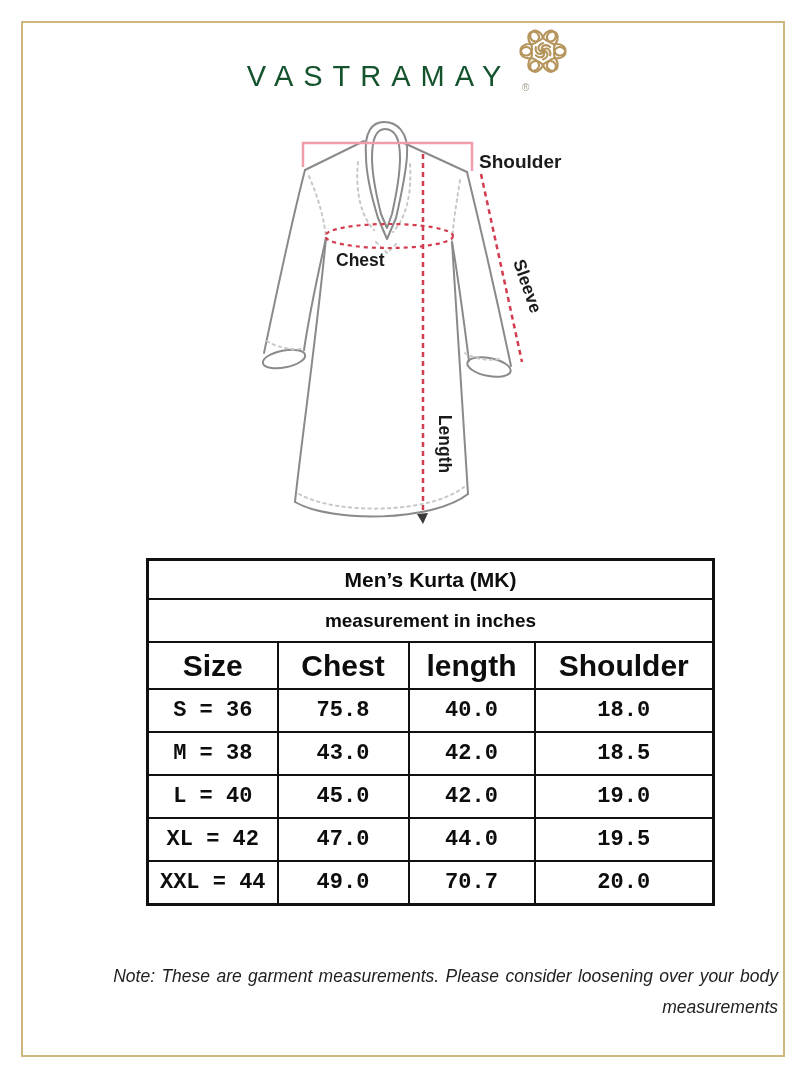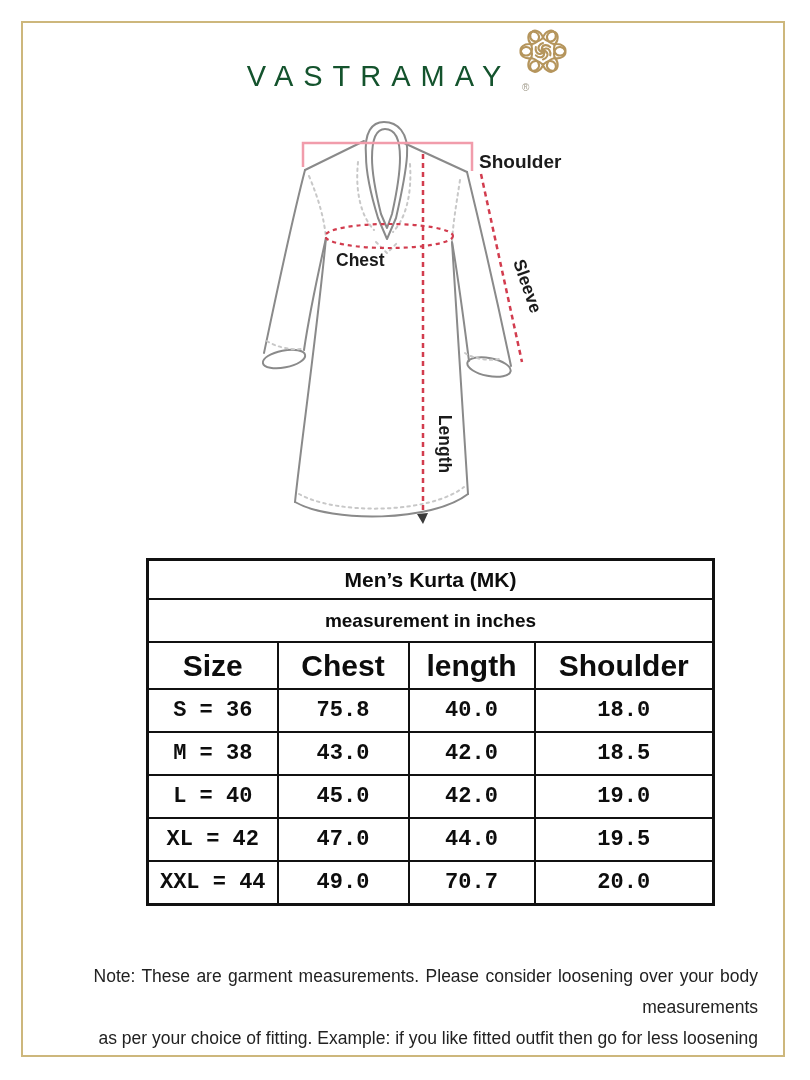--- a/index.html
+++ b/index.html
@@ -37,23 +37,24 @@
     border:2px solid #111; font-weight:700; vertical-align:middle;
     text-align:center; padding:0; overflow:hidden; white-space:nowrap;
   }
   .r-title th { height:37px; font-size:21px; }
   .r-sub th   { height:41px; font-size:19px; }
   .r-head th  { height:45px; font-size:30px; }
   table.size-chart tbody td { height:41px; font-size:22px;font-family:Liberation Mono, monospace; }
   td.size-col { text-align:left; padding-left:7px; }
   
   .note {
-    position:absolute; left:41px; right:52px; top:961px;
+    position:absolute; left:41px; right:32px; top:961px;
     font-size:17.5px; line-height:31px; color:#222; text-align:right;
     margin:0;
+    font-style:italic;
   }
   .note .l1 { word-spacing:1.5px; }
 </style>
 </head>
 <body>
 
 <div class="page">
 
   <div class="gold-frame"></div>
 
@@ -186,16 +187,15 @@
           <td class="size-col">XXL = 44</td>
           <td>49.0</td>
           <td>70.7</td>
           <td>20.0</td>
         </tr>
       </tbody>
   </table>
 
   <p class="note">
     <span class="l1">Note: These are garment measurements. Please consider loosening over your body measurements</span><br>
-    <span class="l2">as per your choice of fitting. Example: if you like fitted outfit then go for less loosening</span>
   </p>
 
 </div>
 
 </body></html>

